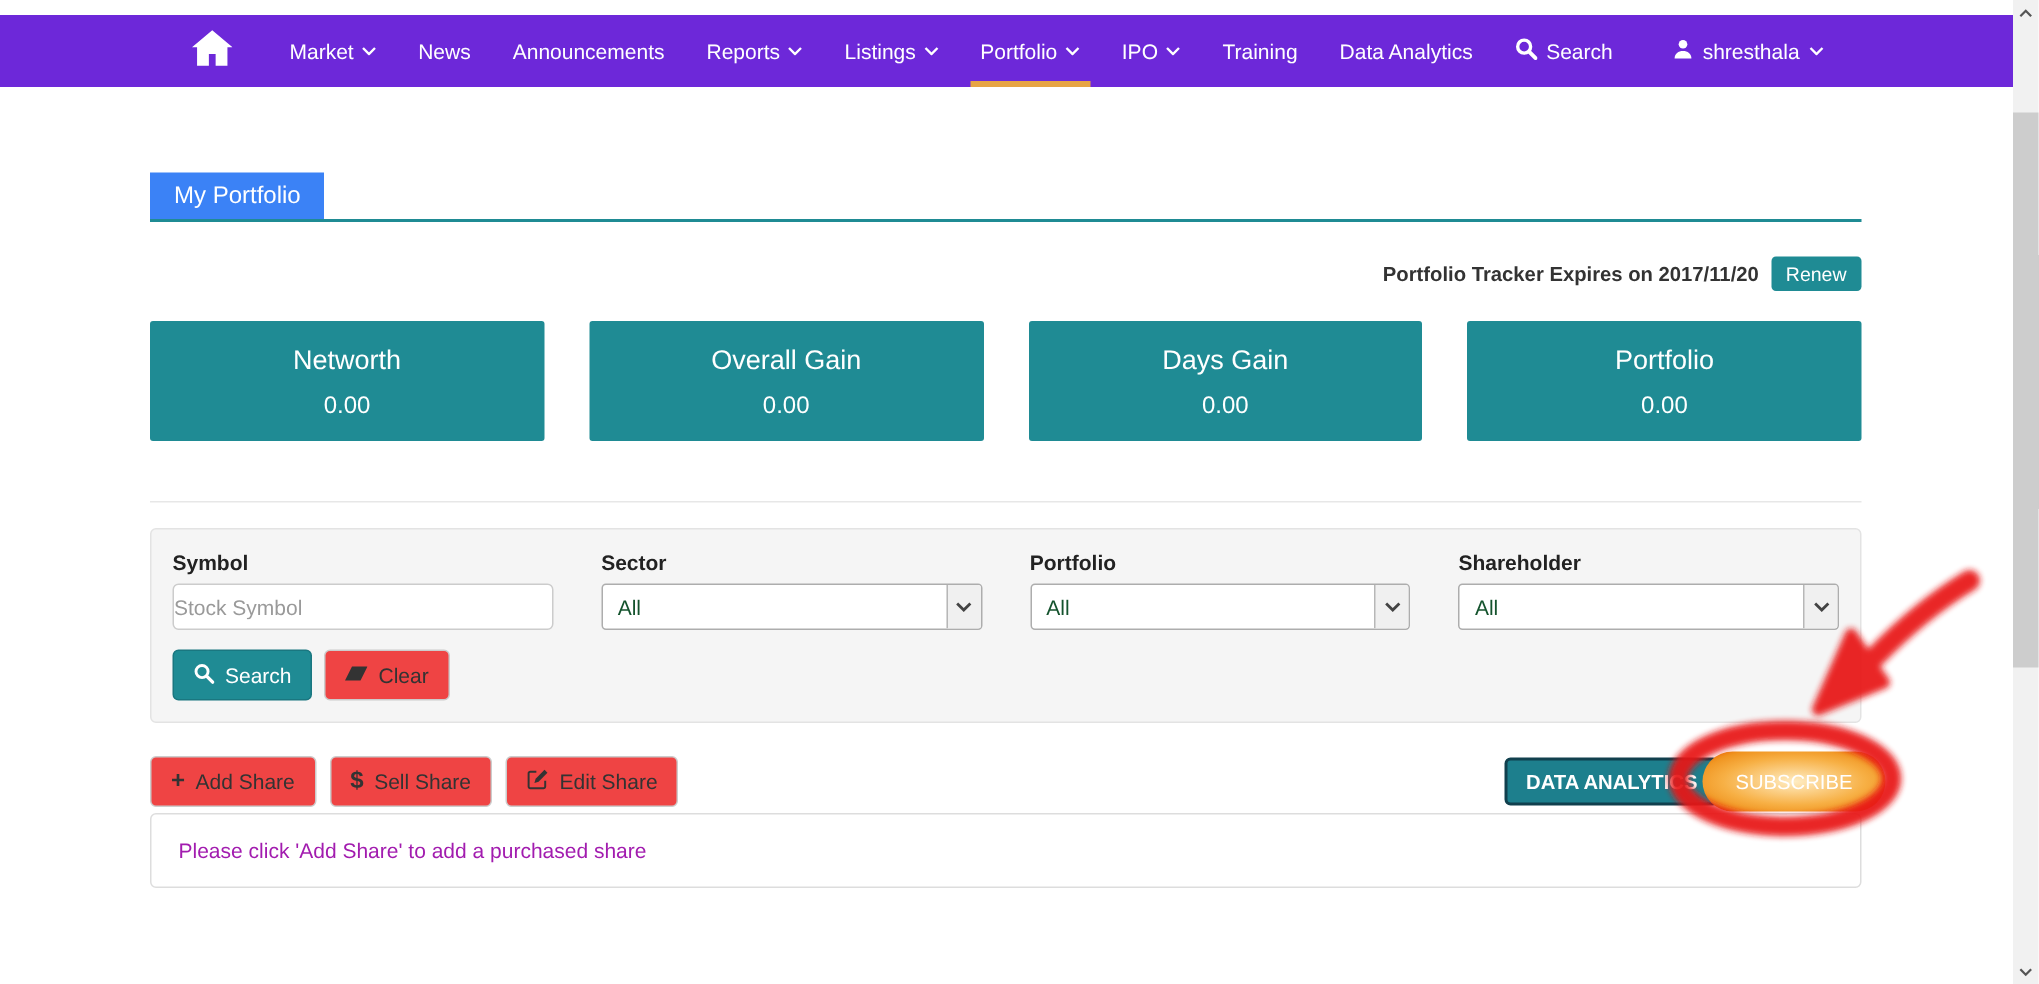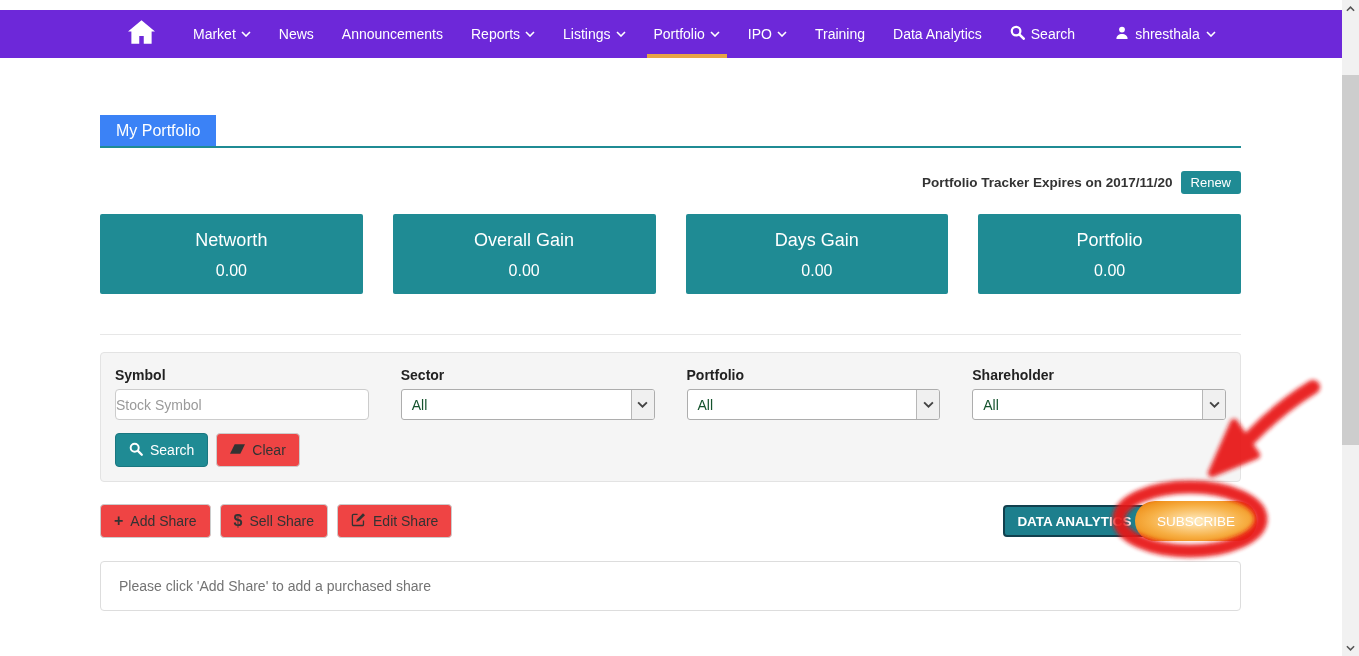--- a/index.html
+++ b/index.html
@@ -77,22 +77,22 @@
   .btn-data-analytics { position:absolute; left:903px; top:1px; width:143px; height:32px;
     background:#1d7f8d; border:2px solid #11404e; border-radius:4px; color:#fff;
     font-weight:bold; font-size:13.5px; display:flex; align-items:center;
     justify-content:center; cursor:pointer; font-family:"Liberation Sans", sans-serif; }
   .subscribe-pill { position:absolute; left:1035px; top:-3px; width:122px; height:40px;
     border-radius:20px; display:flex; align-items:center; justify-content:center;
     color:#fff; font-weight:normal; font-size:13.5px; cursor:pointer;
     background:radial-gradient(ellipse at center, #ffedc4 0%, #f7b045 55%, #ee8d17 85%, rgba(238,141,23,0.15) 100%); }
 
   
-  .empty-panel { margin-top:23px; border:1px solid #ddd; border-radius:4px;
-    padding:16px 18px; font-size:14px; color:#737373; }
+  .empty-panel { margin-top:4px; border:1px solid #ddd; border-radius:4px;
+    padding:16px 18px; font-size:14px; color:#a21caf; }
 
   
   .scrollbar { position:absolute; right:0; top:0; width:17px; height:656px;
     background:#f1f1f1; z-index:60; }
   .scroll-btn { position:absolute; left:0; width:17px; height:17px; display:flex;
     align-items:center; justify-content:center; cursor:pointer; }
   .scroll-up { top:0; } .scroll-down { bottom:0; }
   .scroll-thumb { position:absolute; left:0; top:75px; width:17px; height:370px;
     background:#cdcdcd; cursor:pointer; }
 

